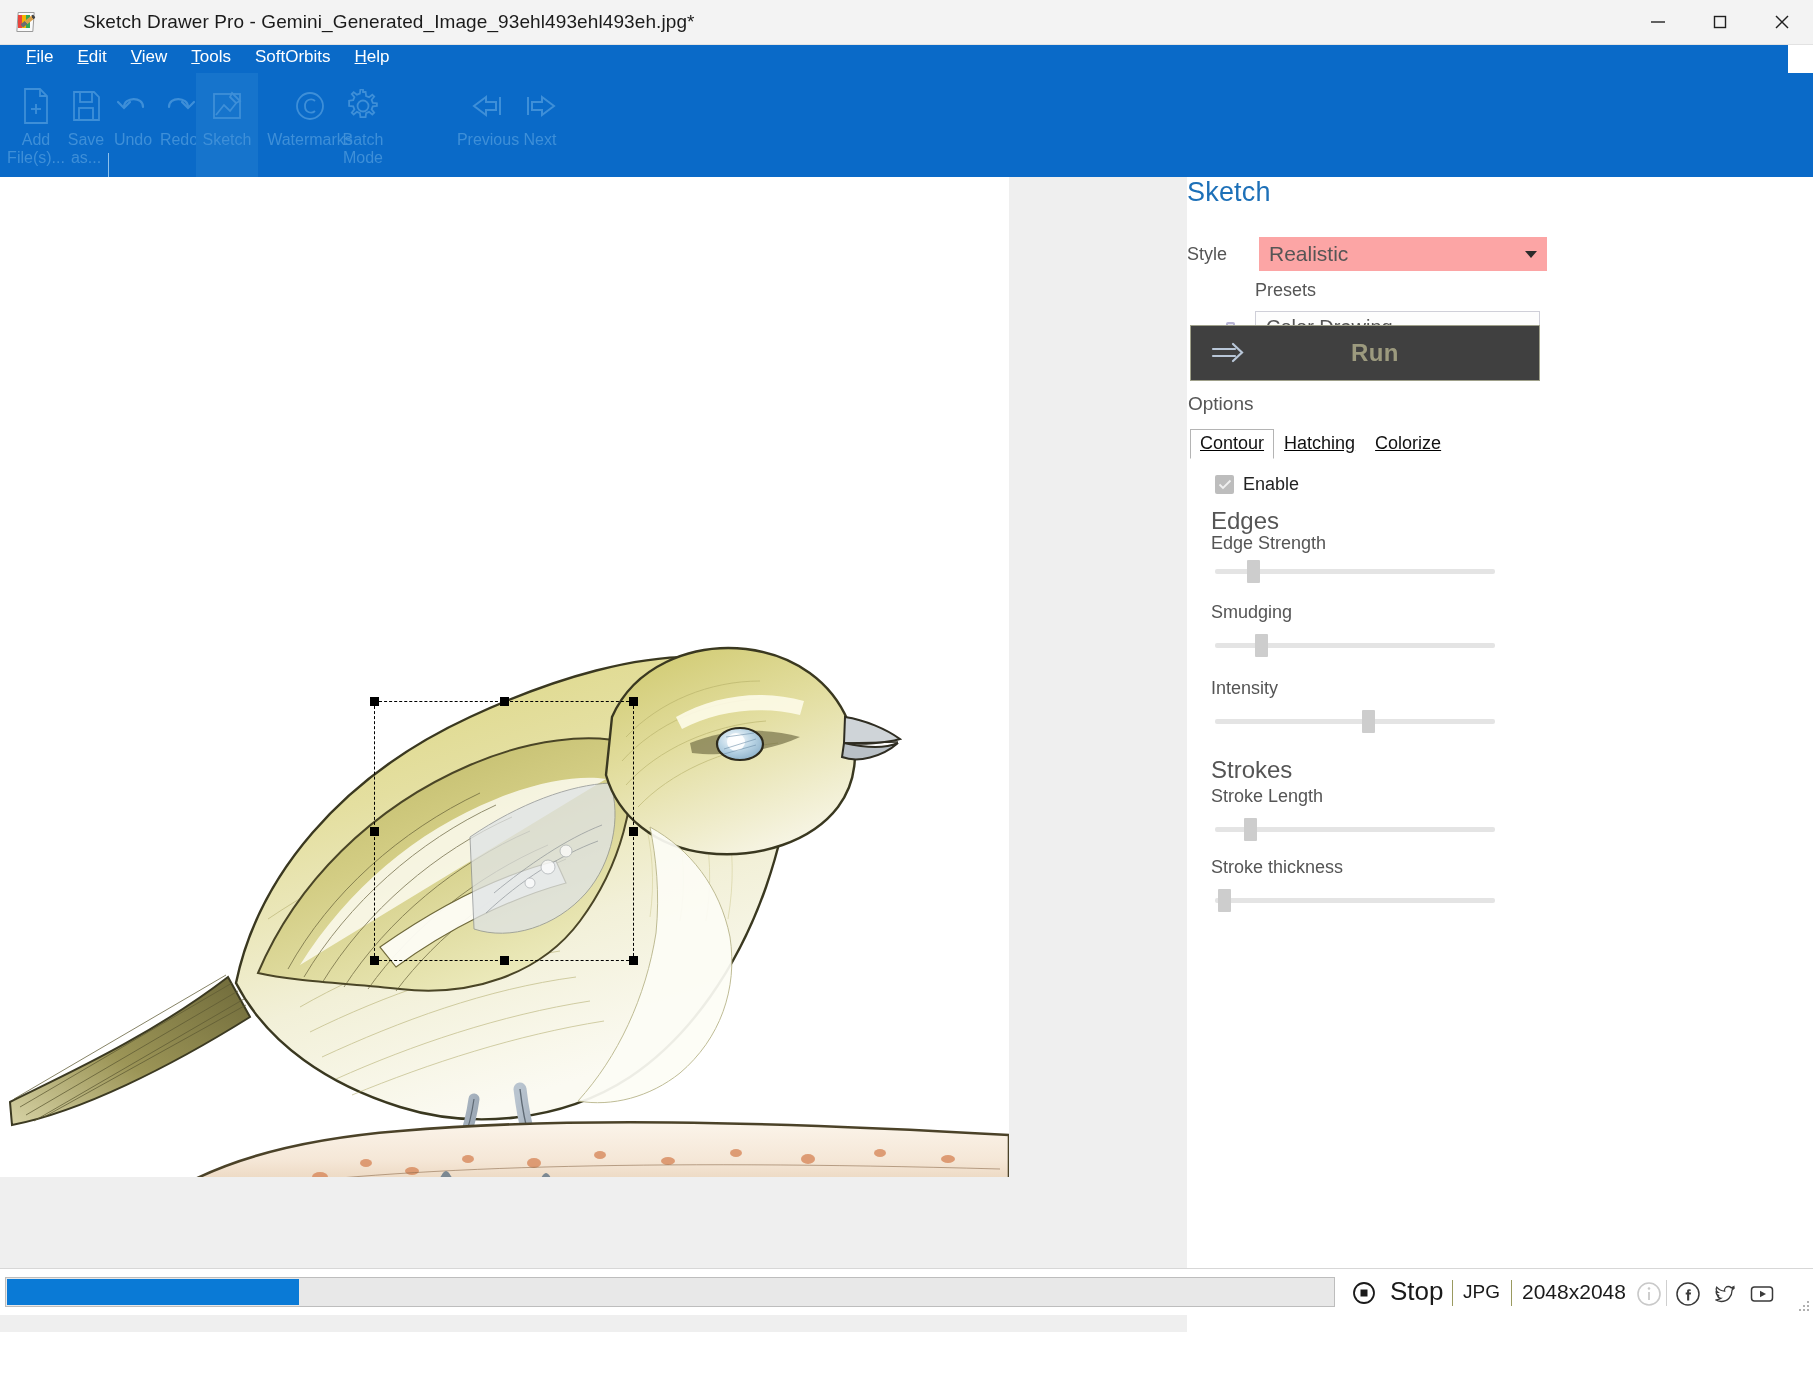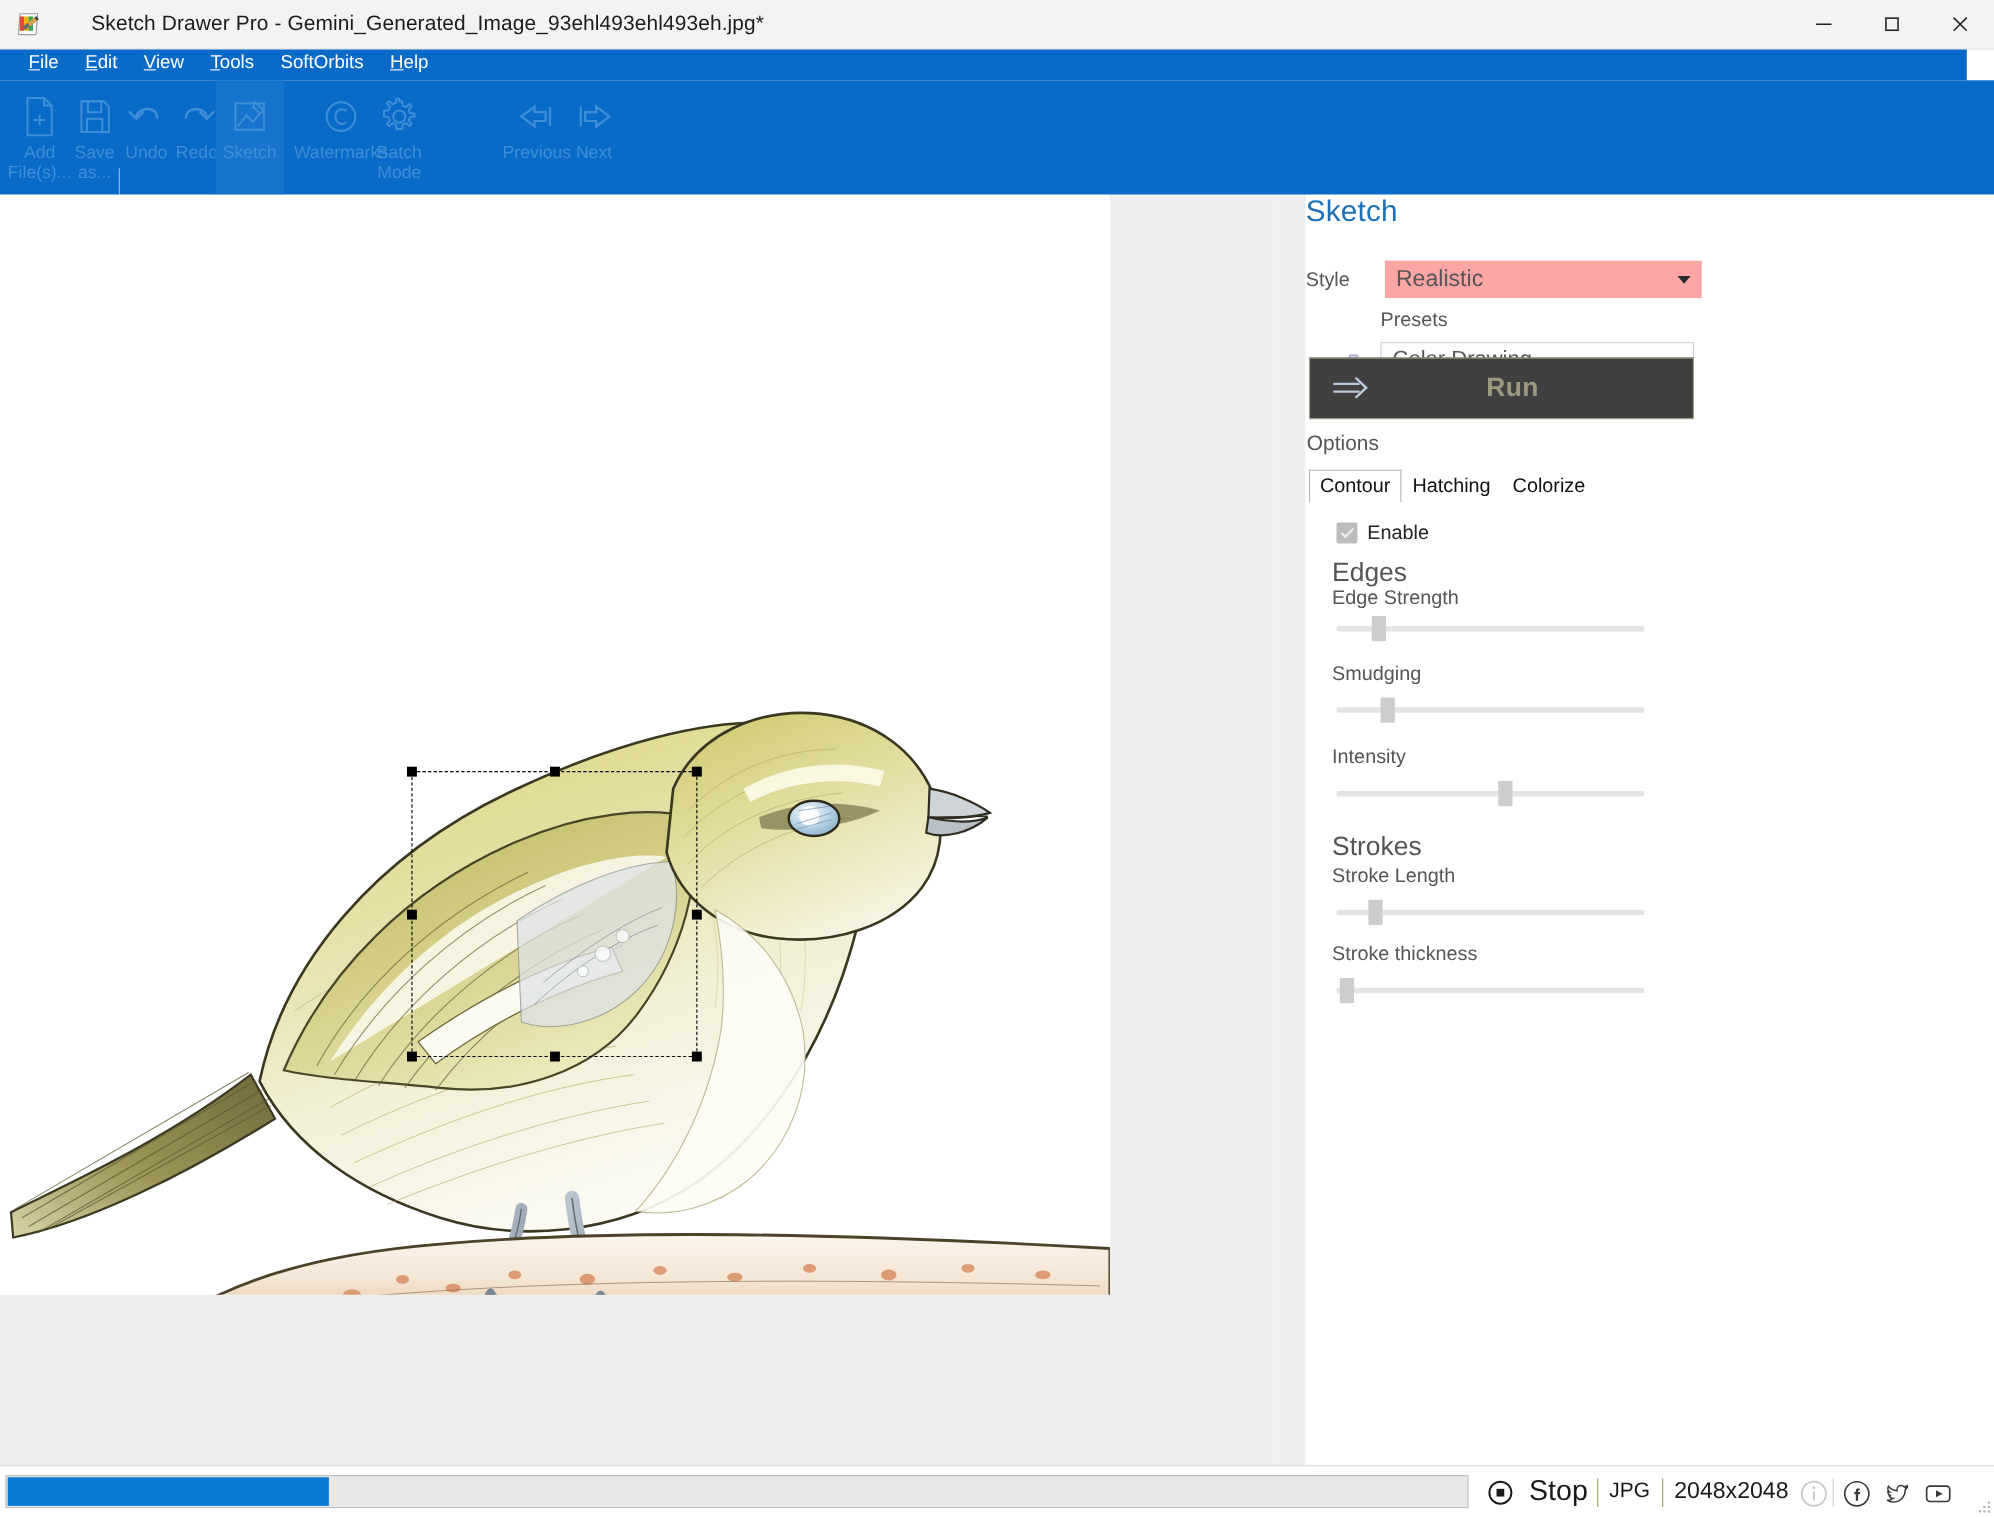--- a/index.html
+++ b/index.html
@@ -174,21 +174,21 @@
   #run-label {
     flex: 1; text-align: center; font-size: 24px; font-weight: bold;
     color: #9c9a7e; letter-spacing: .4px; margin-right: 38px;
   }
   #options-label {
     position: absolute; left: 1px; top: 216px;
     font-size: 19px; color: #555;
   }
   #tabs {
     position: absolute; left: 3px; top: 254px; height: 26px;
-    display: flex; align-items: flex-end;
+    display: flex; align-items: center; text-decoration: underline;
   }
   .tab {
     font-size: 18px; color: #111; padding: 3px 9px 4px 9px;
     border: 1px solid transparent;
   }
   .tab.active {
     border: 1px solid #b4b4b4; border-bottom-color: #ffffff;
     background: #ffffff;
   }
   #enable-row {
@@ -214,21 +214,21 @@
     position: absolute; left: 0; top: 11px; width: 280px; height: 5px;
     background: #e4e4e4; border-radius: 2px;
   }
   .slider .thumb {
     position: absolute; top: 2px; width: 13px; height: 23px;
     background: #cdcdcd; border-radius: 1px;
   }
 
   
   #statusbar {
-    position: absolute; left: 0; top: 1332px; width: 1813px; height: 47px;
+    position: absolute; left: 0; top: 1268px; width: 1813px; height: 47px;
     background: #ffffff; border-top: 1px solid #d7d7d7;
     display: flex; align-items: center;
   }
   #progress-outer {
     position: absolute; left: 5px; top: 8px; width: 1330px; height: 30px;
     background: #e8e8e8; border: 1px solid #bdbdbd;
   }
   #progress-fill {
     position: absolute; left: 1px; top: 1px; height: 26px;
     background: #0a7ad6;

